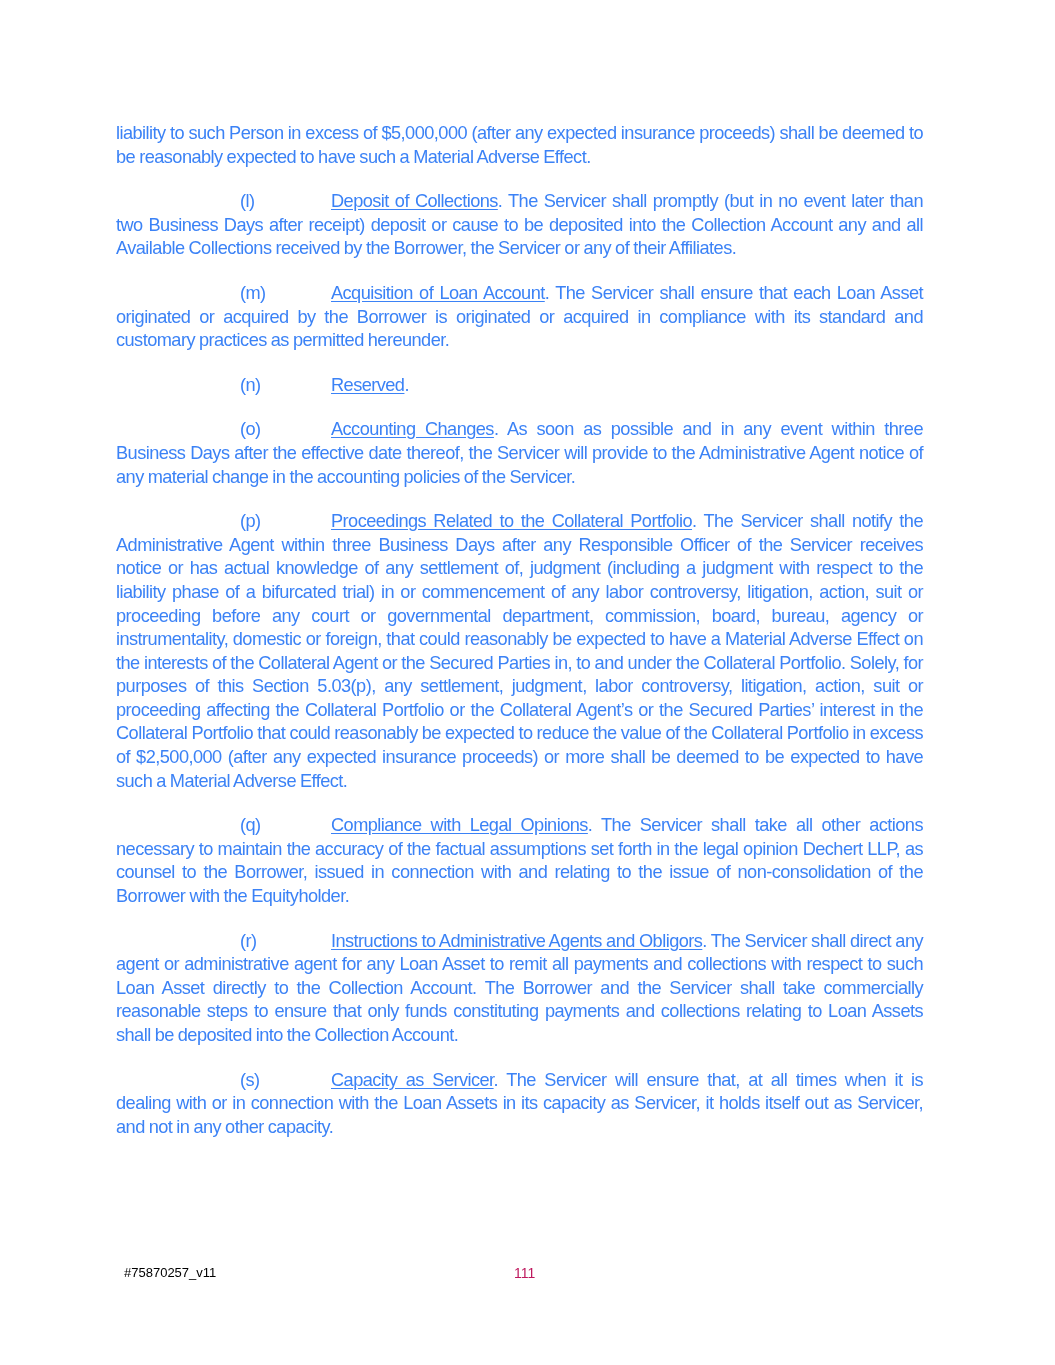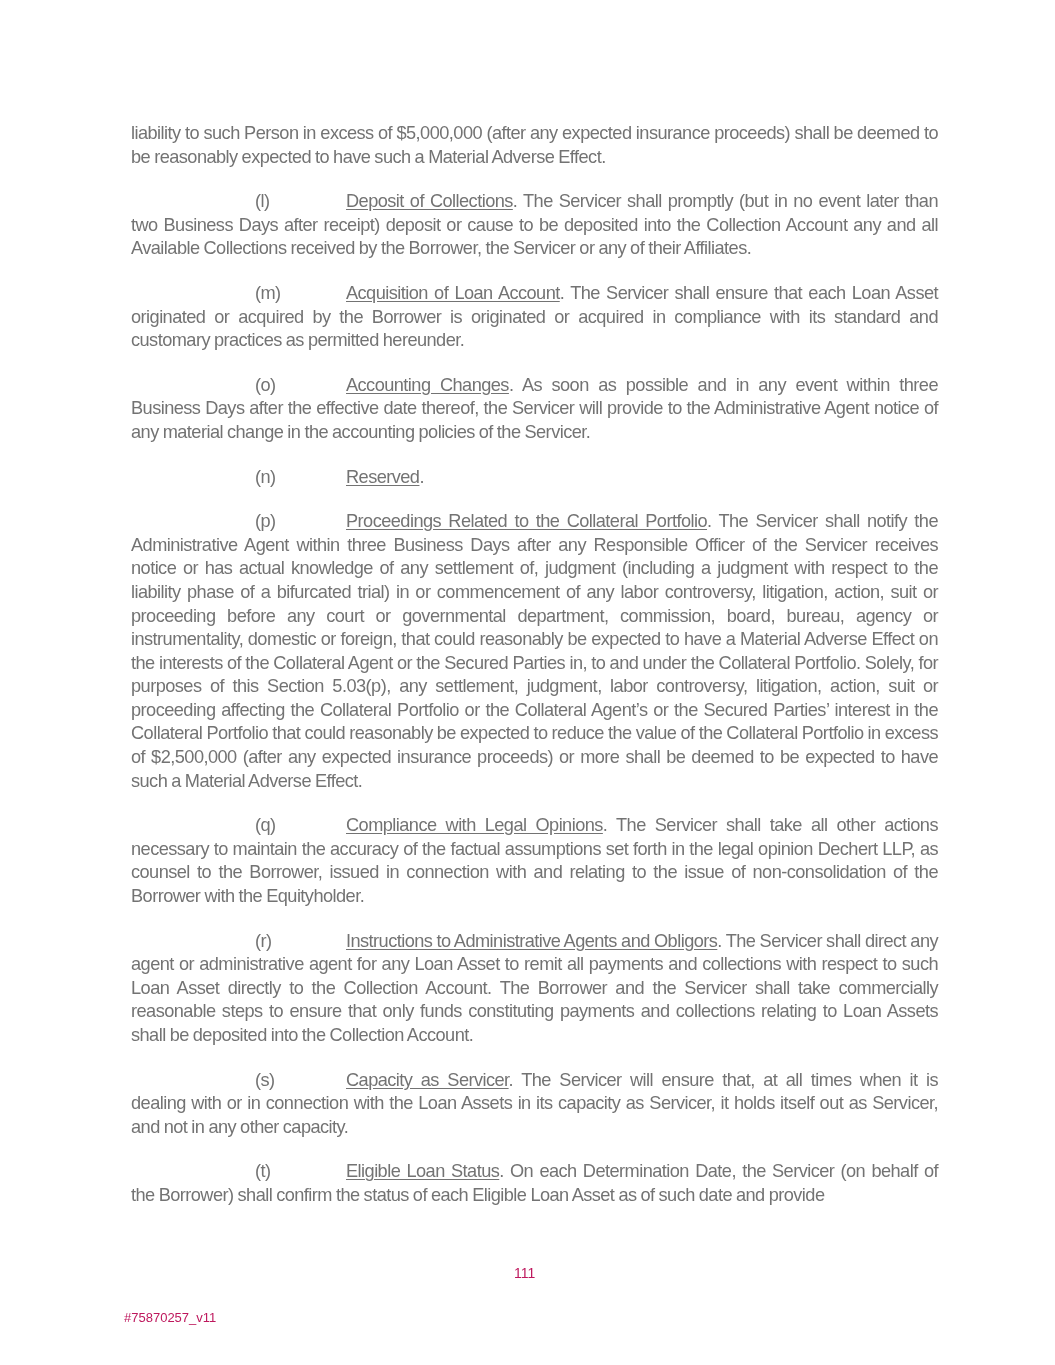--- a/index.html
+++ b/index.html
@@ -1,55 +1,54 @@
 <!DOCTYPE html>
 <html><head>
 <meta charset="utf-8">
 <style>
   html, body { margin: 0; padding: 0; background: #ffffff; }
   body { width: 1055px; height: 1365px; position: relative; overflow: hidden; }
   .page {
-    position: absolute; left: 131px; top: 122px; width: 807px;
+    position: absolute; left: 116px; top: 122px; width: 807px;
     font-family: "Liberation Sans", sans-serif;
-    font-size: 18.2px; line-height: 23.6px; color: #737373;
+    font-size: 18.2px; line-height: 23.6px; color: #3b82f6;
     letter-spacing: -0.55px; word-spacing: -0.5px;
   }
   .para { margin: 0 0 21px 0; text-align: justify; }
   .para.first { margin-bottom: 21px; }
   .num { display: inline-block; width: 63px; margin-left: 124px; }
   .head { text-decoration: underline; text-underline-offset: 2px; margin-left: 28px; }
   .xref { text-underline-offset: 2px; }
   .footer-id {
-    position: absolute; left: 124px; top: 1310px;
-    font-family: "Liberation Sans", sans-serif; font-size: 13px; color: #be185d;
+    position: absolute; left: 124px; top: 1265px;
+    font-family: "Liberation Sans", sans-serif; font-size: 13px; color: #000000;
   }
   .footer-page {
     position: absolute; left: 514px; top: 1265px;
     font-family: "Liberation Sans", sans-serif; font-size: 14px; color: #be185d;
   }
 </style>
 </head>
 <body>
 
 <div class="page">
   <p class="para first">liability to such Person in excess of $5,000,000 (after any expected insurance proceeds) shall be deemed to be reasonably expected to have such a Material Adverse Effect.</p>
 
   <p class="para"><span class="num">(l)</span><span class="head">Deposit of Collections</span><span>.  The Servicer shall promptly (but in no event later than two Business Days after receipt) deposit or cause to be deposited into the Collection Account any and all Available Collections received by the Borrower, the Servicer or any of their Affiliates.</span></p>
 
   <p class="para"><span class="num">(m)</span><span class="head">Acquisition of Loan Account</span><span>.  The Servicer shall ensure that each Loan Asset originated or acquired by the Borrower is originated or acquired in compliance with its standard and customary practices as permitted hereunder.</span></p>
 
+  <p class="para"><span class="num">(n)</span><span class="head">Reserved</span><span>.</span></p>
+
   <p class="para"><span class="num">(o)</span><span class="head">Accounting Changes</span><span>.  As soon as possible and in any event within three Business Days after the effective date thereof, the Servicer will provide to the Administrative Agent notice of any material change in the accounting policies of the Servicer.</span></p>
-
-  <p class="para"><span class="num">(n)</span><span class="head">Reserved</span><span>.</span></p>
 
   <p class="para"><span class="num">(p)</span><span class="head">Proceedings Related to the Collateral Portfolio</span><span>.  The Servicer shall notify the Administrative Agent within three Business Days after any Responsible Officer of the Servicer receives notice or has actual knowledge of any settlement of, judgment (including a judgment with respect to the liability phase of a bifurcated trial) in or commencement of any labor controversy, litigation, action, suit or proceeding before any court or governmental department, commission, board, bureau, agency or instrumentality, domestic or foreign, that could reasonably be expected to have a Material Adverse Effect on the interests of the Collateral Agent or the Secured Parties in, to and under the Collateral Portfolio.  Solely, for purposes of this </span><span class="xref">Section 5.03(p)</span><span>, any settlement, judgment, labor controversy, litigation, action, suit or proceeding affecting the Collateral Portfolio or the Collateral Agent’s or the Secured Parties’ interest in the Collateral Portfolio that could reasonably be expected to reduce the value of the Collateral Portfolio in excess of $2,500,000 (after any expected insurance proceeds) or more shall be deemed to be expected to have such a Material Adverse Effect.</span></p>
 
   <p class="para"><span class="num">(q)</span><span class="head">Compliance with Legal Opinions</span><span>.  The Servicer shall take all other actions necessary to maintain the accuracy of the factual assumptions set forth in the legal opinion Dechert LLP, as counsel to the Borrower, issued in connection with and relating to the issue of non-consolidation of the Borrower with the Equityholder.</span></p>
 
   <p class="para"><span class="num">(r)</span><span class="head">Instructions to Administrative Agents and Obligors</span><span>.  The Servicer shall direct any agent or administrative agent for any Loan Asset to remit all payments and collections with respect to such Loan Asset directly to the Collection Account.  The Borrower and the Servicer shall take commercially reasonable steps to ensure that only funds constituting payments and collections relating to Loan Assets shall be deposited into the Collection Account.</span></p>
 
   <p class="para"><span class="num">(s)</span><span class="head">Capacity as Servicer</span><span>.  The Servicer will ensure that, at all times when it is dealing with or in connection with the Loan Assets in its capacity as Servicer, it holds itself out as Servicer, and not in any other capacity.</span></p>
 
-  <p class="para"><span class="num">(t)</span><span class="head">Eligible Loan Status</span><span>.  On each Determination Date, the Servicer (on behalf of the Borrower) shall confirm the status of each Eligible Loan Asset as of such date and provide</span></p>
 </div>
 
 <div class="footer-id">#75870257_v11</div>
 <div class="footer-page">111</div>
 
 </body></html>

